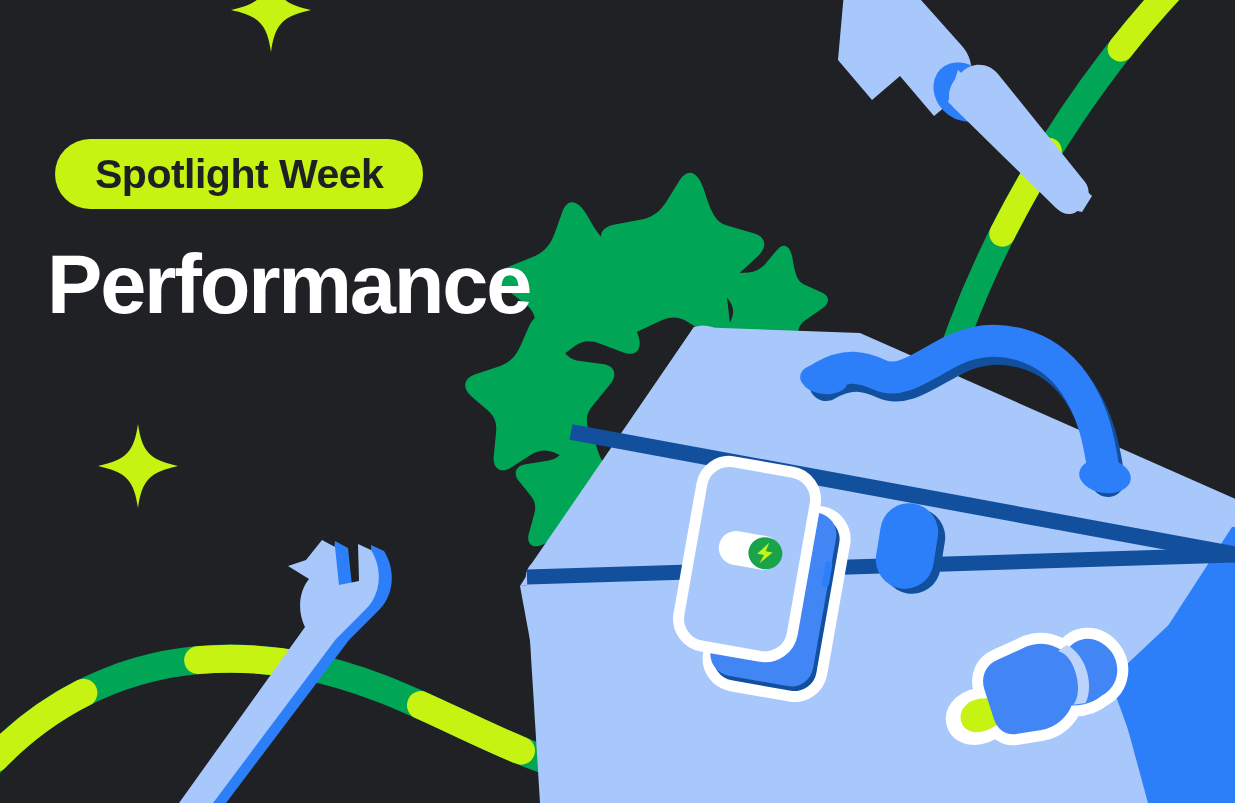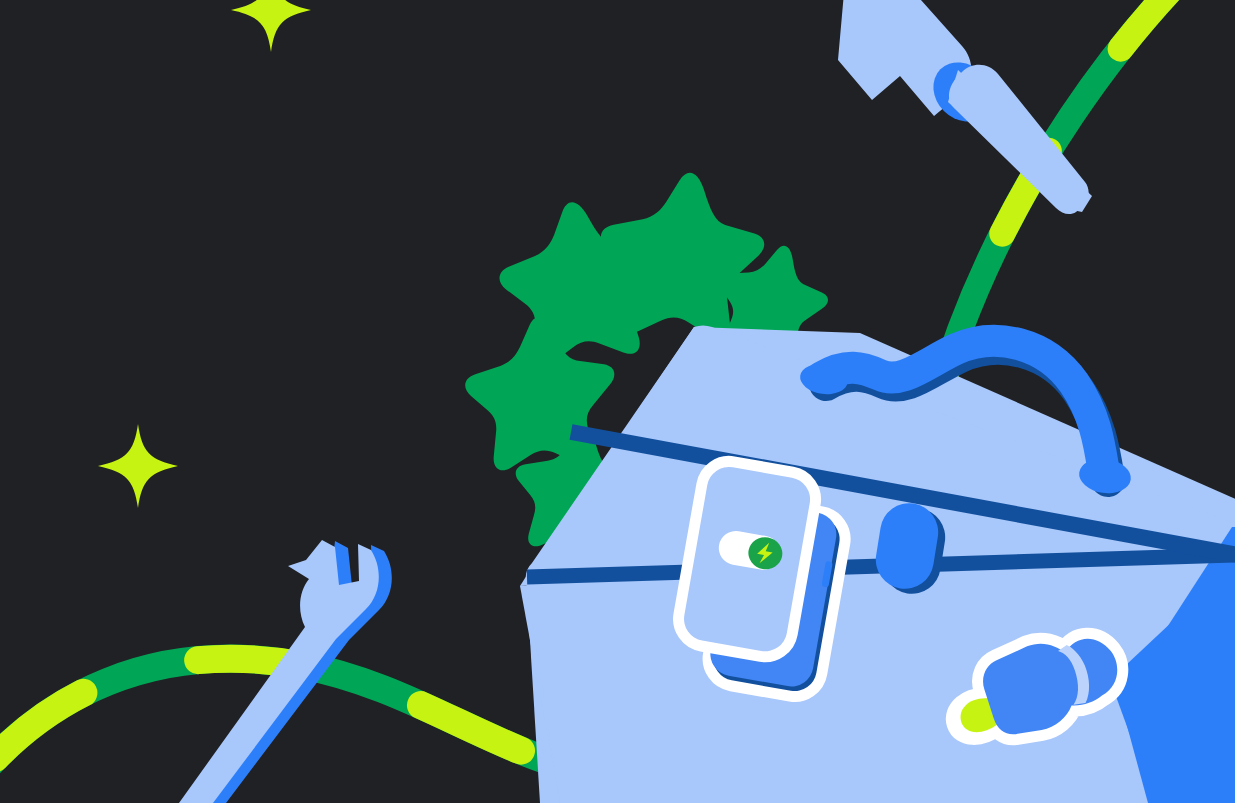--- a/index.html
+++ b/index.html
@@ -236,15 +236,17 @@
         <path d="M 138 424 C 142 452, 150 460, 178 466 C 150 472, 142 480, 138 508
                  C 134 480, 126 472, 98 466 C 126 460, 134 452, 138 424 Z"></path>
         <path d="M 271 -34 C 275 -4, 283 4, 311 10 C 283 16, 275 24, 271 52
                  C 267 24, 259 16, 231 10 C 259 4, 267 -4, 271 -34 Z"></path>
       </g>
 
     </g>
   </svg>
 
   <div class="text-layer">
+    <div id="pill">Spotlight Week</div>
+    <h1 id="headline">Performance</h1>
   </div>
 
 </div>
 
 </body></html>

